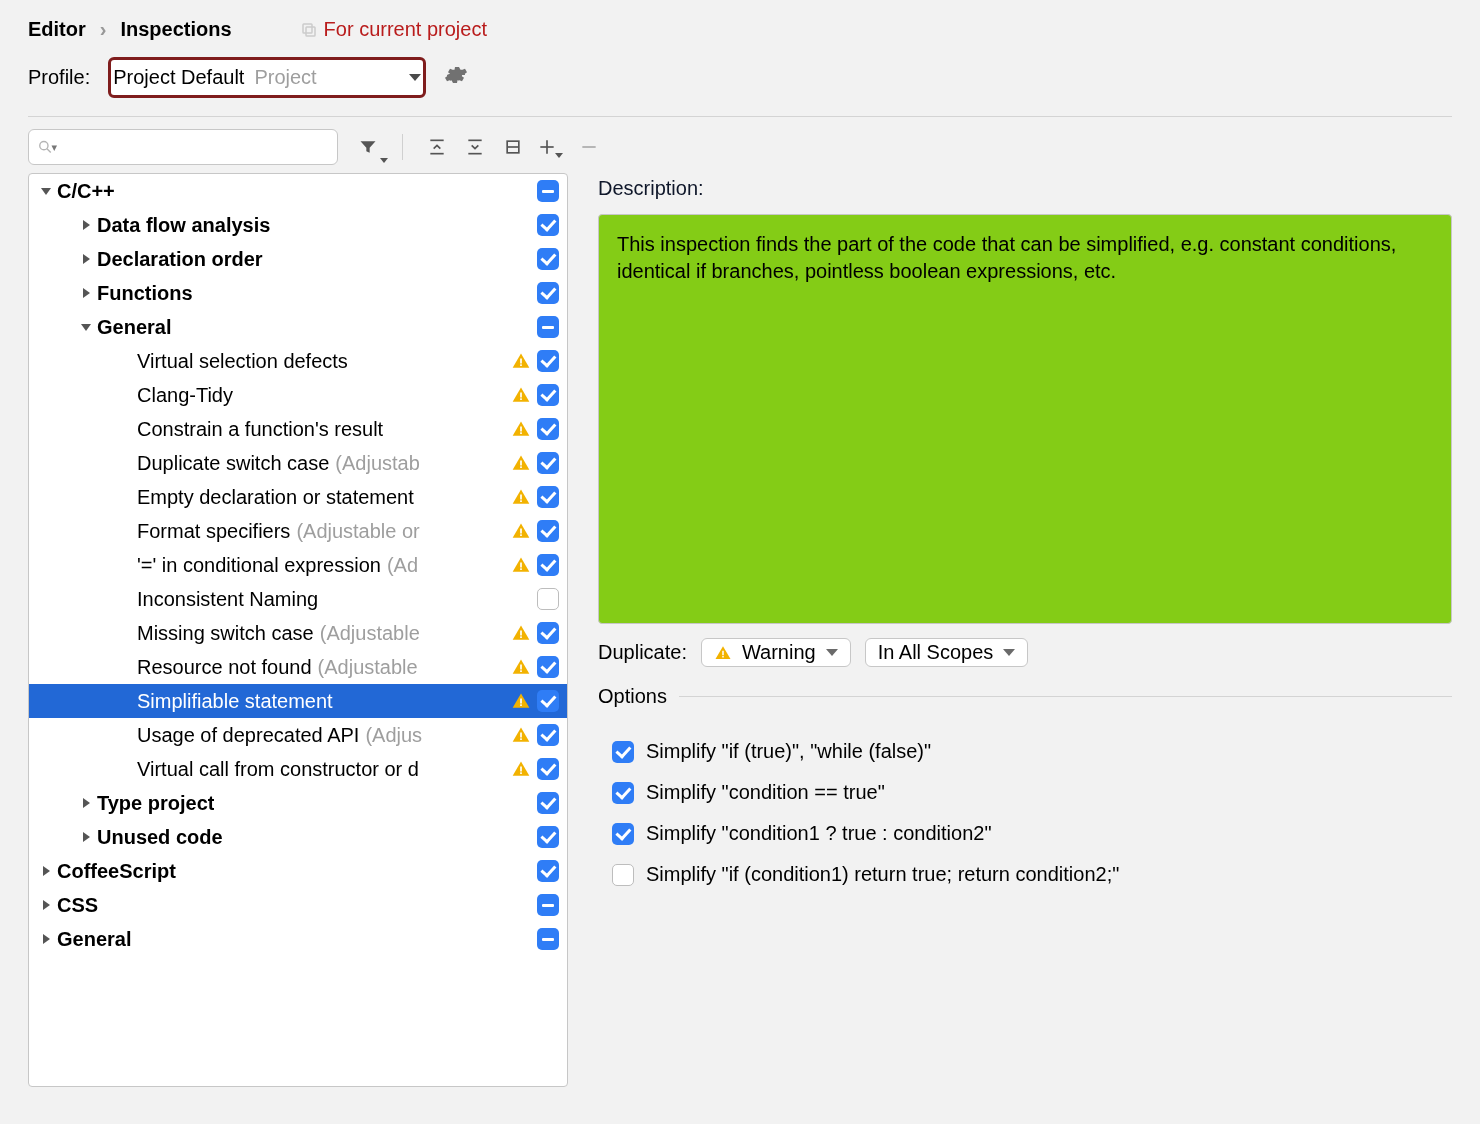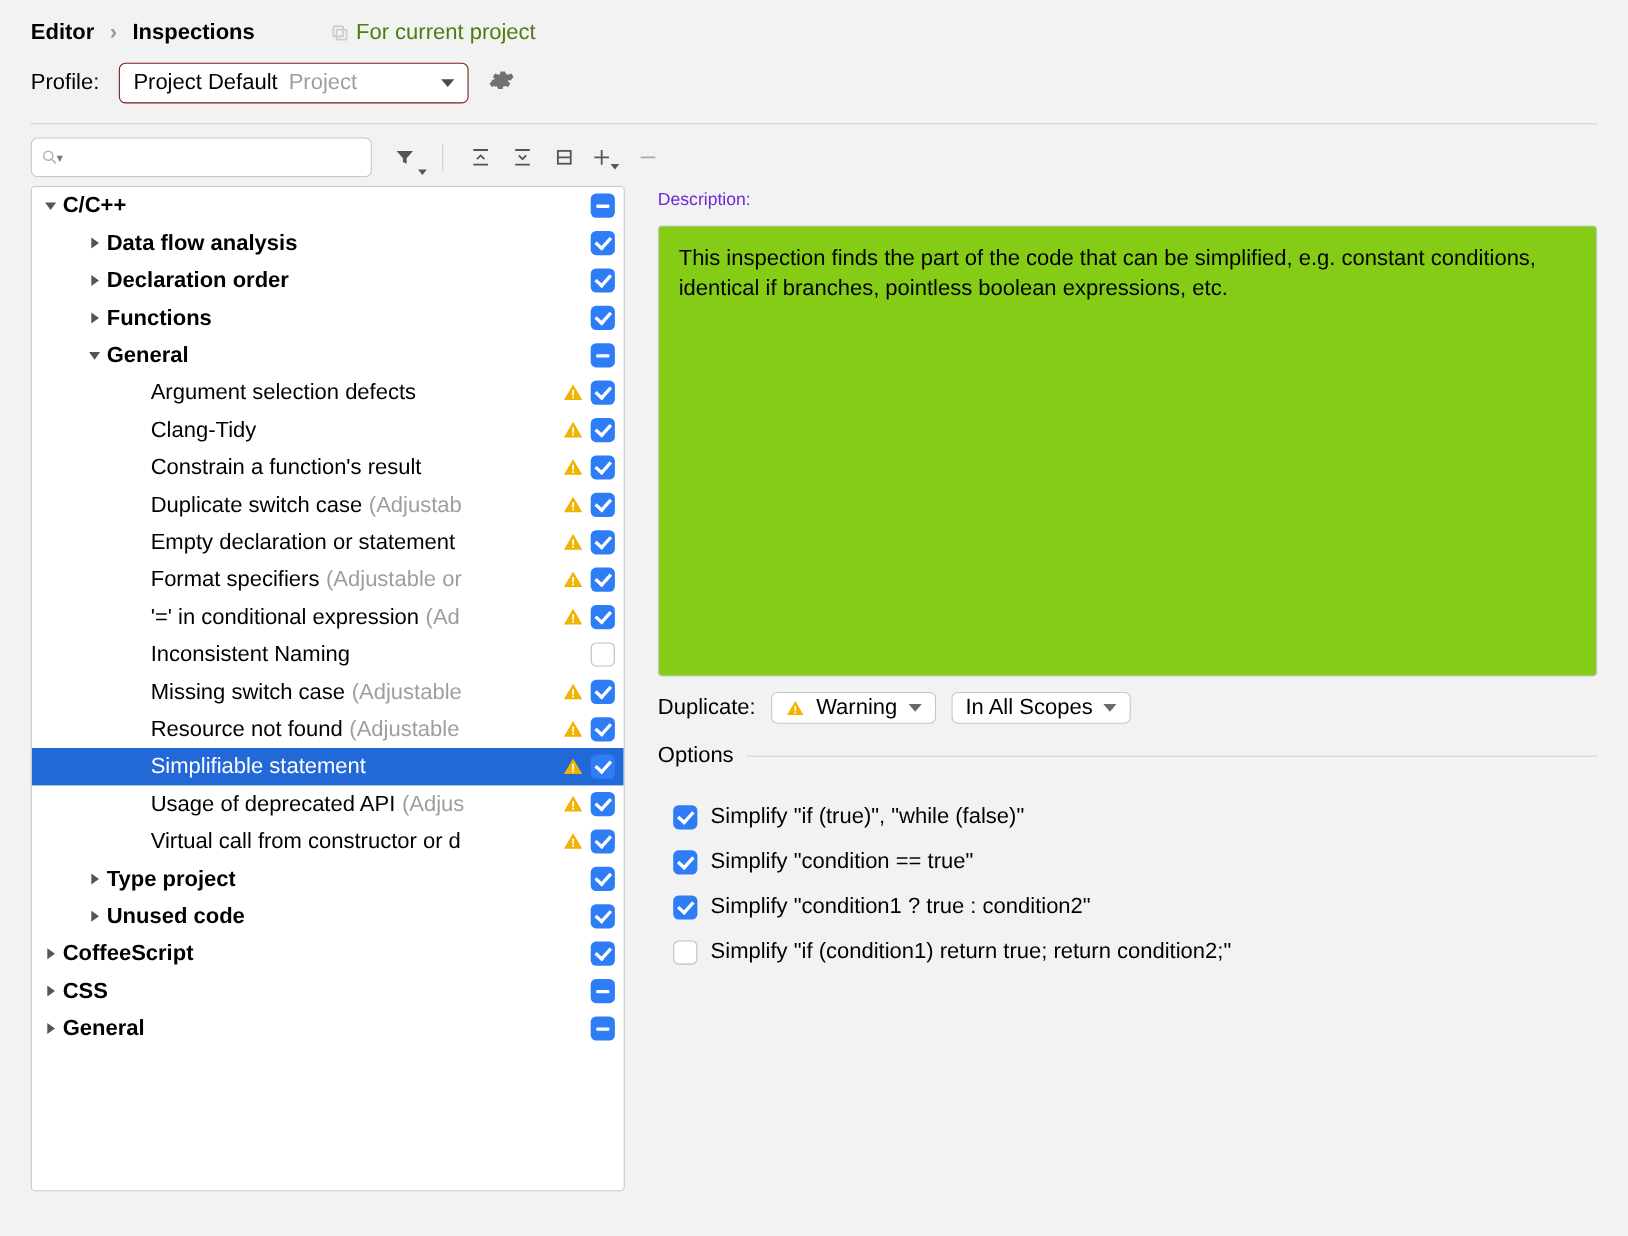--- a/index.html
+++ b/index.html
@@ -17,35 +17,35 @@
 
   
   .breadcrumb {
     display: flex;
     align-items: center;
     padding: 18px 28px 12px 28px;
     gap: 8px;
   }
   .breadcrumb .crumb { font-weight: 700; }
   .breadcrumb .sep   { color: #999; font-weight: 700; margin: 0 6px; }
-  .breadcrumb .hint  { color: #4d7c0f; margin-left: 60px; display:flex; align-items:center; gap:6px;justify-content:flex-end;}
+  .breadcrumb .hint  { color: #b91c1c; margin-left: 60px; display:flex; align-items:center; gap:6px;justify-content:flex-end;}
   .hint svg { opacity: .45; }
 
   
   .profile-row {
     display: flex;
     align-items: center;
     gap: 18px;
     padding: 4px 28px 18px 28px;
   }
   .profile-select {
     background: #fff;
-    border: 1px solid #7f1d1d;
+    border: 3px solid #7f1d1d;
     border-radius: 6px;
-    padding: 6px 12px;
+    padding: 6px 2px;
     display: flex;
     align-items: center;
     gap: 10px;
     min-width: 318px;
   }
   .profile-select .scope { color: #9e9e9e; }
   .caret-down {
     width:0;height:0;border-left:6px solid transparent;border-right:6px solid transparent;
     border-top:7px solid #4a4a4a;margin-left:auto;
   }
@@ -97,21 +97,21 @@
   .cb.off{background:#fff;border:1.5px solid #bdbdbd}
   .warn{width:20px;height:20px}
   .warn svg{display:block}
 
   .ind0{padding-left:10px}
   .ind1{padding-left:50px}
   .ind2{padding-left:90px}
   .leaf .lbl{max-width:340px}
 
   
-  .section-label{font-size:16px;color:#6d28d9}
+  .section-label{font-size:20px;color:#0f172a}
   .desc-box{background:#84cc16;border:1px solid #c7c7c7;border-radius:4px;
     padding:16px 18px;height:410px;font-size:20px;line-height:1.35}
   .sev-row{display:flex;align-items:center;gap:14px}
   .dd{background:#fff;border:1px solid #c7c7c7;border-radius:6px;padding:2px 12px;
     display:flex;align-items:center;gap:10px}
   .dd .caret-down{border-top-color:#6a6a6a}
 
   .options-header{display:flex;align-items:center;gap:12px;margin-top:4px}
   .options-header .line{flex:1;height:1px;background:#d4d4d4}
   .opt{display:flex;align-items:center;gap:12px;margin-left:14px;margin-top:18px;font-size:20px}
@@ -235,21 +235,21 @@
         </div>
         <div class="row ind1">
           <span class="arrow ex"></span>
           <span class="lbl bold">General</span>
           <span class="right">
             <span class="cb mix"></span>
           </span>
         </div>
         <div class="row ind2 leaf">
           <span class="arrow"></span>
-          <span class="lbl">Argument selection defects</span>
+          <span class="lbl">Virtual selection defects</span>
           <span class="right">
             <span class="warn">
               <svg viewBox="0 0 24 24">
                 <path d="M12 3 L22 20 H2 Z" fill="#f2b200"></path>
                 <rect x="11" y="9" width="2" height="6" fill="#fff"></rect>
                 <rect x="11" y="16" width="2" height="2" fill="#fff"></rect>
               </svg>
             </span>
             <span class="cb on"></span>
           </span>

